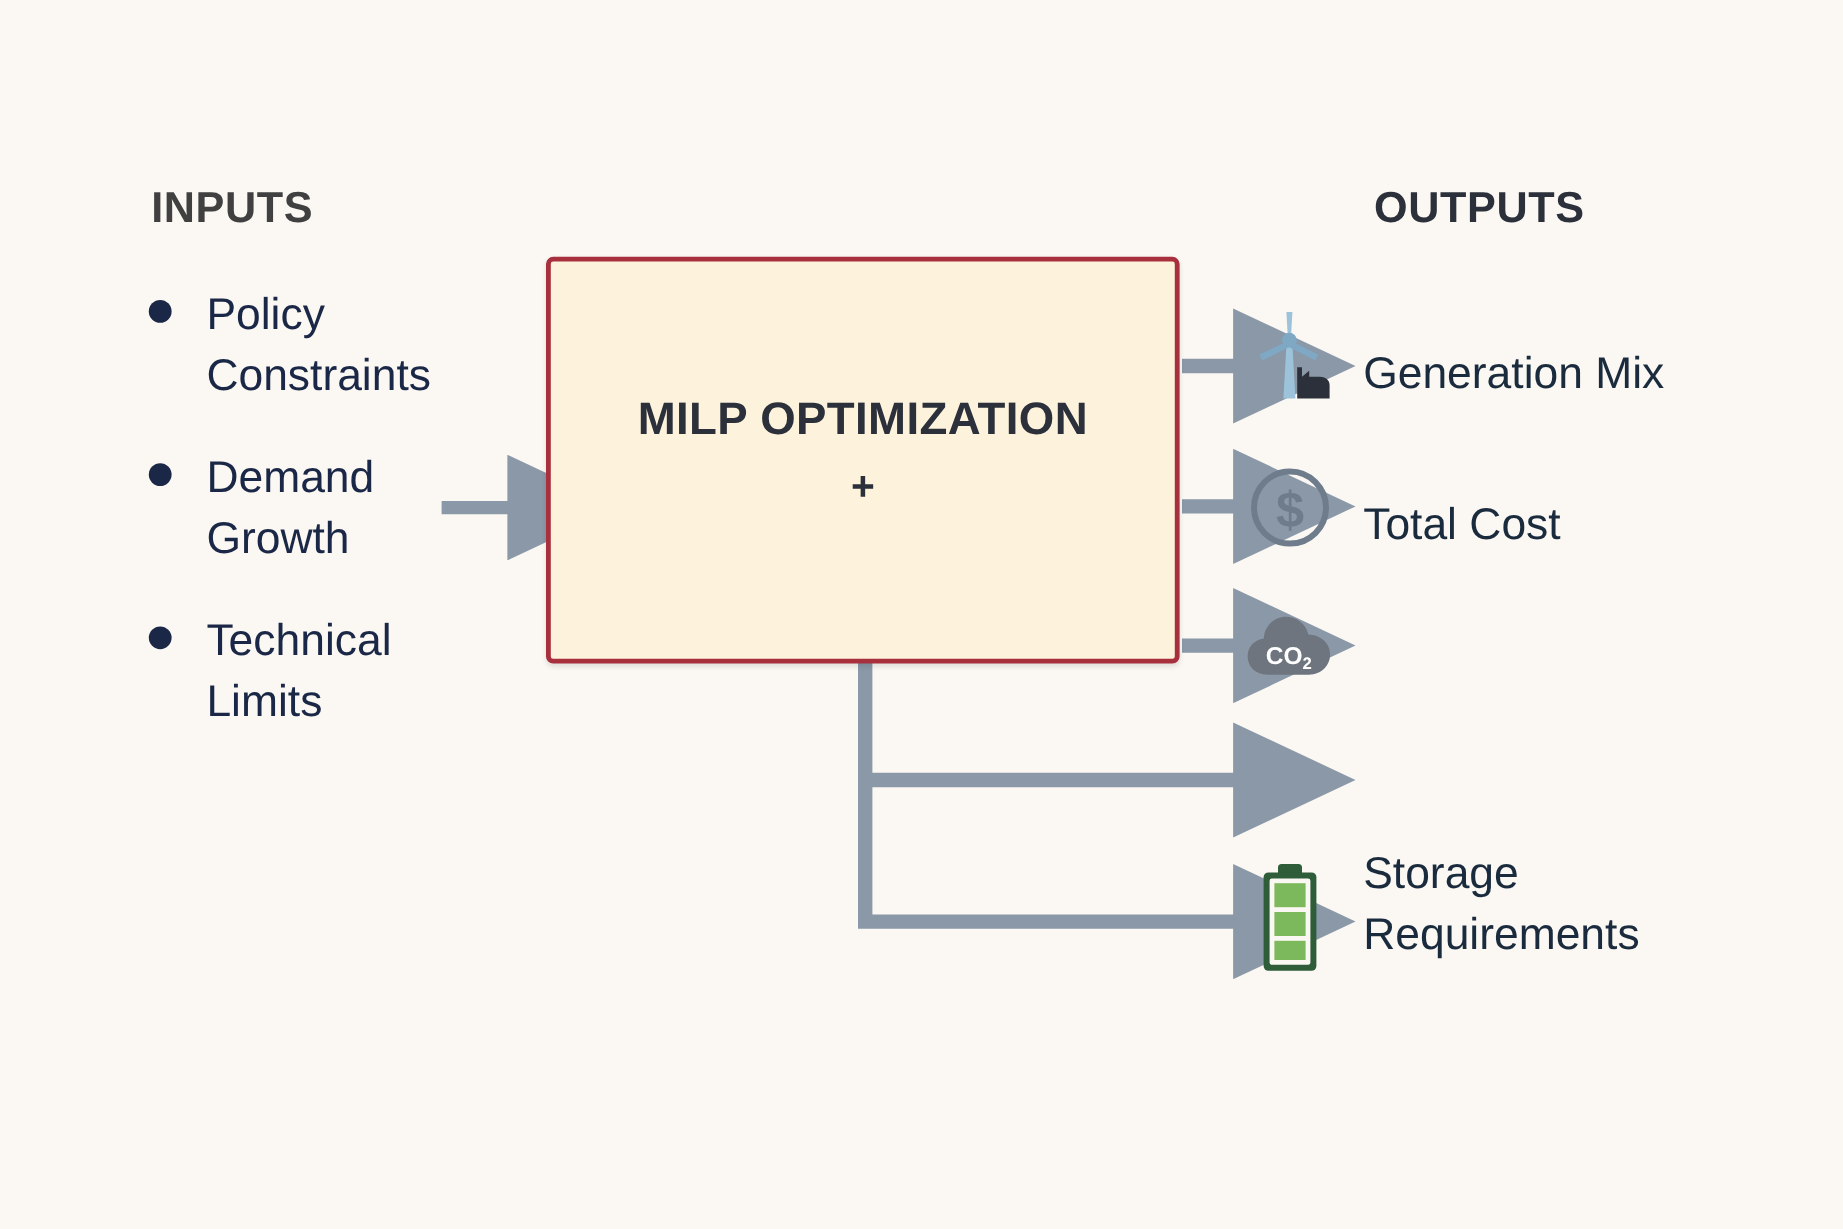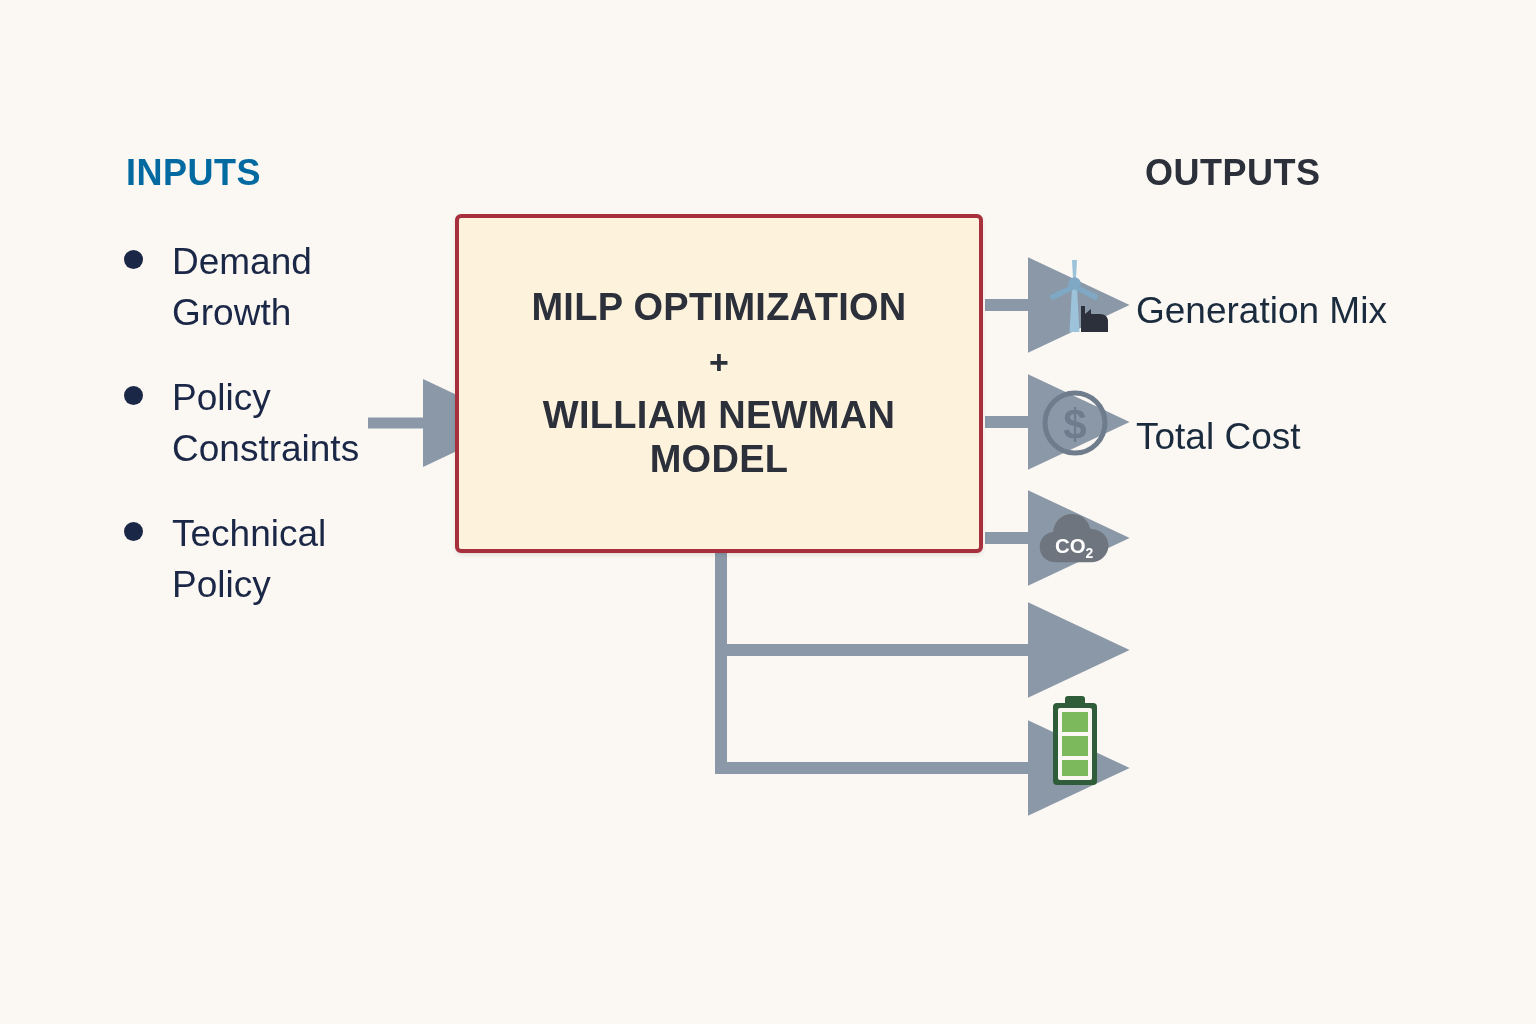--- a/index.html
+++ b/index.html
@@ -31,21 +31,21 @@
   
   #inputs-col {
     position: absolute;
     left: 122px;
     top: 152px;
     width: 290px;
   }
   .col-heading {
     font-size: 36px;
     font-weight: bold;
-    color: #0369a1;
+    color: #404040;
     letter-spacing: 0.5px;
     margin: 0 0 42px 4px;
   }
   #inputs-list {
     list-style: none;
     margin: 0;
     padding: 0;
   }
   .input-item {
     position: relative;
@@ -155,41 +155,39 @@
     <path d="M715,650 L1030,650" stroke="#8A98A8" stroke-width="12" fill="none" marker-end="url(#ah)"></path>
 
     <path d="M715,768 L1030,768" stroke="#8A98A8" stroke-width="12" fill="none" marker-end="url(#ah)"></path>
   </svg>
 
   <div id="inputs-col">
     <div class="col-heading">INPUTS</div>
     <ul id="inputs-list">
       <li class="input-item">
         <span class="input-bullet"></span>
+        <span style="white-space:pre-line;">Policy
+Constraints</span>
+      </li>
+      <li class="input-item">
+        <span class="input-bullet"></span>
         <span style="white-space:pre-line;">Demand
 Growth</span>
       </li>
       <li class="input-item">
         <span class="input-bullet"></span>
-        <span style="white-space:pre-line;">Policy
-Constraints</span>
-      </li>
-      <li class="input-item">
-        <span class="input-bullet"></span>
         <span style="white-space:pre-line;">Technical
-Policy</span>
+Limits</span>
       </li>
     </ul>
   </div>
 
   <div id="model-box">
     <div class="model-line">MILP OPTIMIZATION</div>
     <div class="model-plus">+</div>
-    <div class="model-line" style="white-space:pre-line;">WILLIAM NEWMAN
-MODEL</div>
   </div>
 
   <div id="outputs-heading">OUTPUTS</div>
 
   <div class="output-row" style="top:258px;">
     <span class="output-icon">
       <svg width="78" height="78" viewBox="0 0 78 78" xmlns="http://www.w3.org/2000/svg">
 
         <path d="M36.3,24 L40.7,24 L43.5,74 L33.5,74 Z" fill="#9DC3DA"></path>
 
@@ -234,15 +232,17 @@
         <rect x="29" y="3" width="20" height="10" rx="3" fill="#2F5D3A"></rect>
 
         <rect x="17" y="10" width="44" height="82" rx="4" fill="#2F5D3A"></rect>
         <rect x="22" y="15" width="34" height="72" rx="2" fill="#FBF8F3"></rect>
 
         <rect x="26" y="19" width="26" height="20" fill="#7CB85C"></rect>
         <rect x="26" y="43" width="26" height="20" fill="#7CB85C"></rect>
         <rect x="26" y="67" width="26" height="16" fill="#7CB85C"></rect>
       </svg>
     </span>
+    <span class="output-label">Storage
+Requirements</span>
   </div>
 
 </div>
 
 </body></html>

